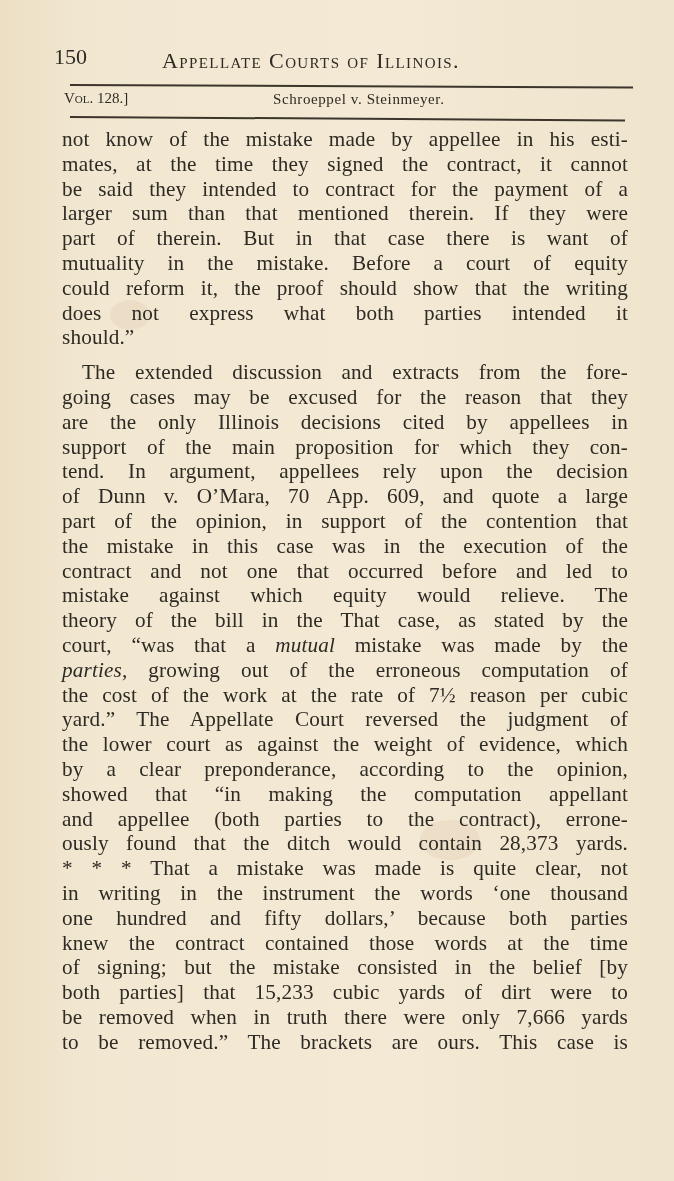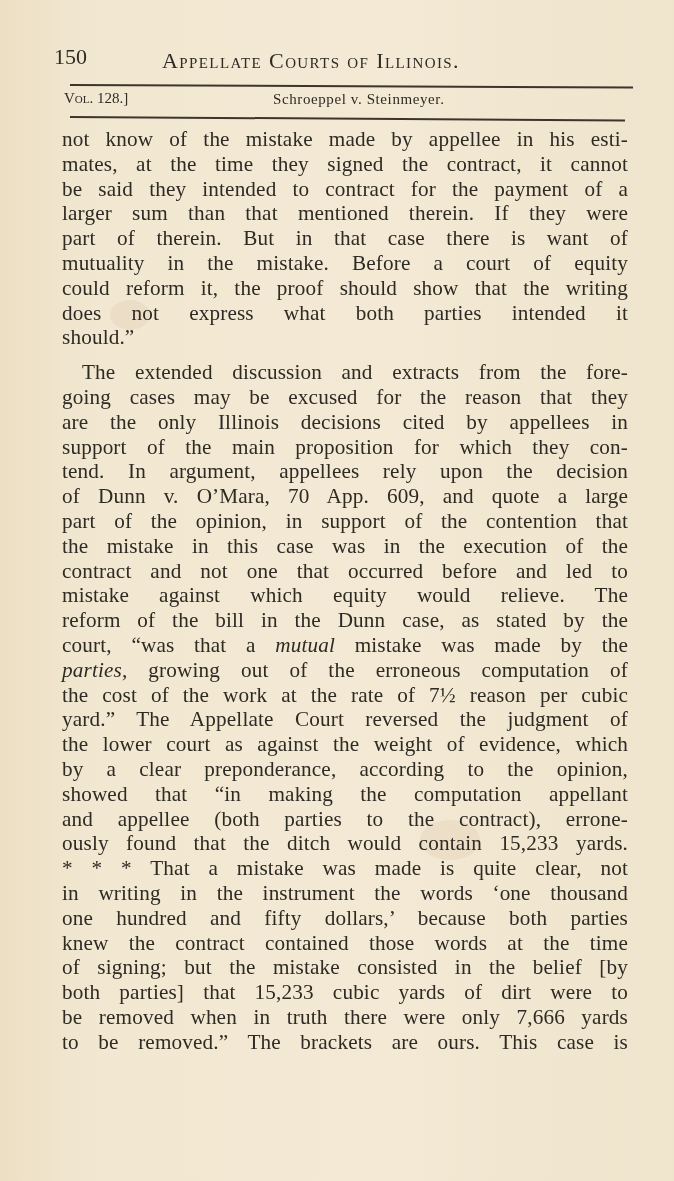--- a/index.html
+++ b/index.html
@@ -134,30 +134,30 @@
         <span class="line indent gap">The extended discussion and extracts from the fore-</span>
         <span class="line">going cases may be excused for the reason that they</span>
         <span class="line">are the only Illinois decisions cited by appellees in</span>
         <span class="line">support of the main proposition for which they con-</span>
         <span class="line">tend.  In argument, appellees rely upon the decision</span>
         <span class="line">of Dunn v. O’Mara, 70 App. 609, and quote a large</span>
         <span class="line">part of the opinion, in support of the contention that</span>
         <span class="line">the mistake in this case was in the execution of the</span>
         <span class="line">contract and not one that occurred before and led to</span>
         <span class="line">mistake against which equity would relieve.  The</span>
-        <span class="line">reform of the bill in the Dunn case, as stated by the</span>
+        <span class="line">theory of the bill in the That case, as stated by the</span>
         <span class="line">court, “was that a <em class="it">mutual</em> mistake was made by the</span>
         <span class="line"><em class="it">parties,</em> growing out of the erroneous computation of</span>
         <span class="line">the cost of the work at the rate of 7½ reason per cubic</span>
         <span class="line">yard.”  The Appellate Court reversed the judgment of</span>
         <span class="line">the lower court as against the weight of evidence, which</span>
         <span class="line">by a clear preponderance, according to the opinion,</span>
         <span class="line">showed that “in making the computation appellant</span>
         <span class="line">and appellee (both parties to the contract), errone-</span>
-        <span class="line">ously found that the ditch would contain 15,233 yards.</span>
+        <span class="line">ously found that the ditch would contain 28,373 yards.</span>
         <span class="line">*   *   *   That a mistake was made is quite clear, not</span>
         <span class="line">in writing in the instrument the words ‘one thousand</span>
         <span class="line">one hundred and fifty dollars,’ because both parties</span>
         <span class="line">knew the contract contained those words at the time</span>
         <span class="line">of signing; but the mistake consisted in the belief [by</span>
         <span class="line">both parties] that 15,233 cubic yards of dirt were to</span>
         <span class="line">be removed when in truth there were only 7,666 yards</span>
         <span class="line">to be removed.”  The brackets are ours.  This case is</span>
       </div>
   </div>

